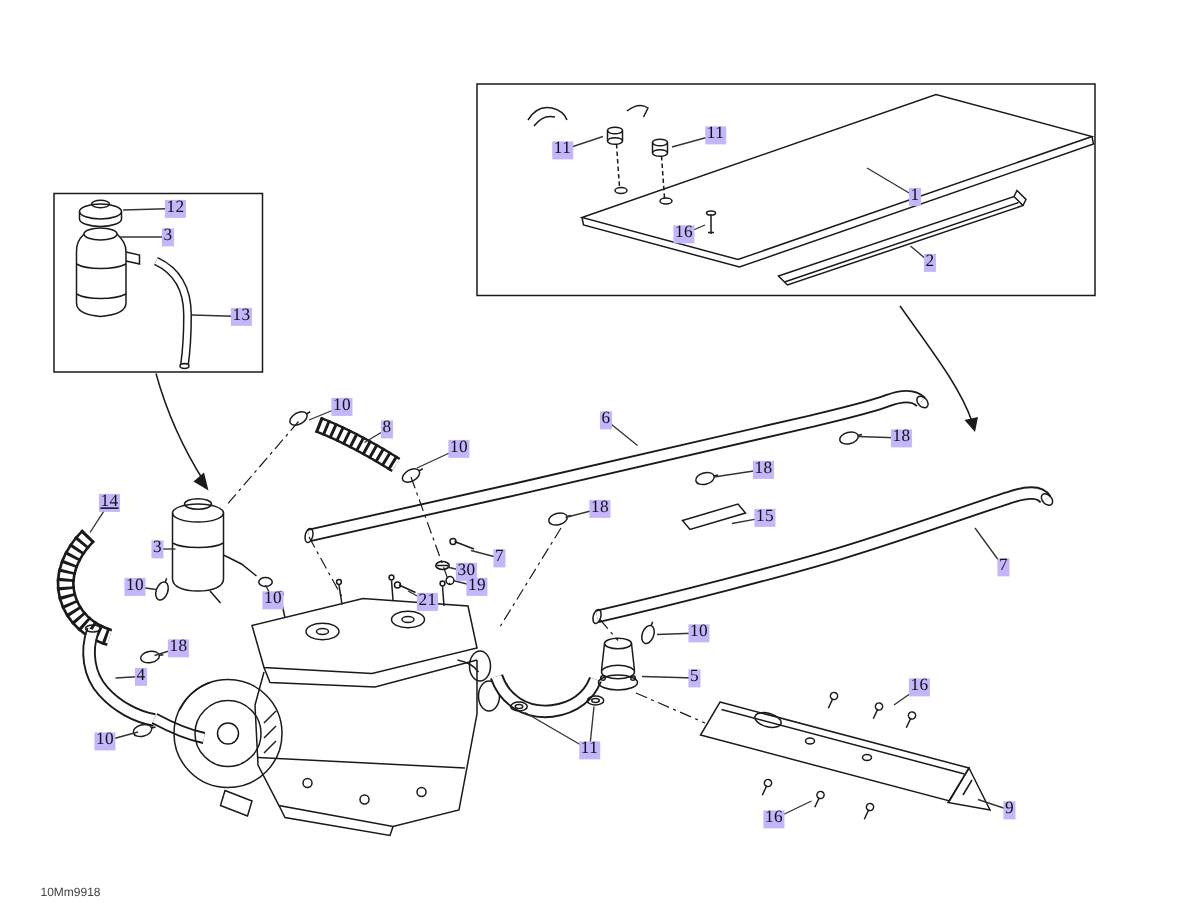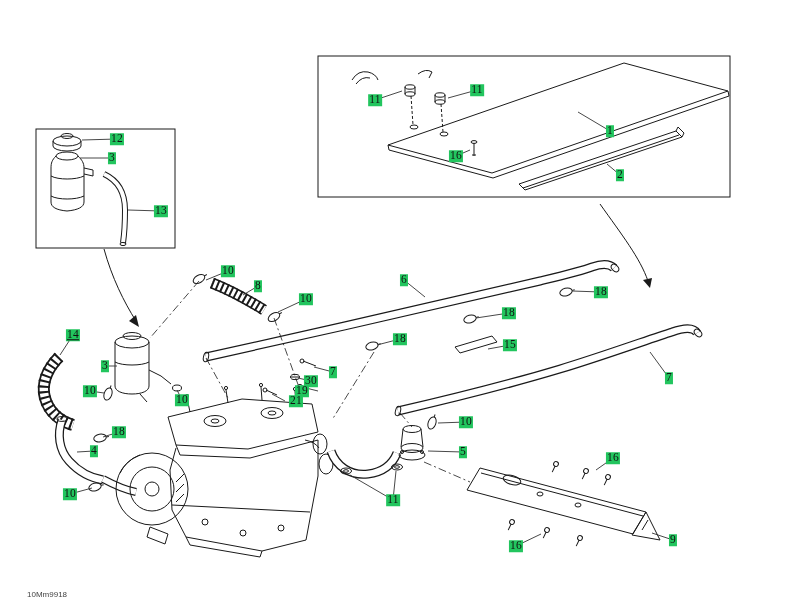--- a/index.html
+++ b/index.html
@@ -1,21 +1,21 @@
 <!DOCTYPE html>
 <html><head>
 <meta charset="utf-8">
 <style>
   html,body{margin:0;padding:0;background:#fff}
   .stage{position:relative;width:800px;height:616px;background:#fff;overflow:hidden;
          font-family:"Liberation Serif",serif}
   #art{position:absolute;left:0;top:0;z-index:1}
   #callout-layer{position:absolute;left:0;top:0;width:800px;height:616px;z-index:2;pointer-events:none}
   .callout{position:absolute;transform:translate(-50%,-50%);font-size:11.5px;font-weight:400;
-           color:#111;background:#22c55e;padding:0 1px;line-height:1;letter-spacing:.3px}
+           color:#111;background:#c4b5fd;padding:0 1px;line-height:1;letter-spacing:.3px}
   .partcode{position:absolute;left:27px;bottom:17px;font-size:8px;color:#444;
             font-family:Liberation Sans, sans-serif;z-index:2}
 </style>
 </head>
 <body>
 
 <div class="stage">
 
 <svg id="art" width="800" height="616" viewBox="0 0 800 616">
   <defs>
@@ -293,22 +293,22 @@
       <span class="callout" style="left: 509px; top: 313px;">18</span>
       <span class="callout" style="left: 400px; top: 339px;">18</span>
       <span class="callout" style="left: 510px; top: 345px;">15</span>
       <span class="callout" style="left: 669px; top: 378px;">7</span>
       <span class="callout" style="left: 73px; top: 335px; text-decoration: underline;">14</span>
       <span class="callout" style="left: 105px; top: 366px;">3</span>
       <span class="callout" style="left: 90px; top: 391px;">10</span>
       <span class="callout" style="left: 182px; top: 400px;">10</span>
       <span class="callout" style="left: 333px; top: 372px;">7</span>
       <span class="callout" style="left: 311px; top: 381px;">30</span>
-      <span class="callout" style="left: 302px; top: 391px;">19</span>
-      <span class="callout" style="left: 296px; top: 401px;">21</span>
+      <span class="callout" style="left: 318px; top: 391px;">19</span>
+      <span class="callout" style="left: 285px; top: 401px;">21</span>
       <span class="callout" style="left: 119px; top: 432px;">18</span>
       <span class="callout" style="left: 94px; top: 451px;">4</span>
       <span class="callout" style="left: 70px; top: 494px;">10</span>
       <span class="callout" style="left: 466px; top: 422px;">10</span>
       <span class="callout" style="left: 463px; top: 452px;">5</span>
       <span class="callout" style="left: 393px; top: 500px;">11</span>
       <span class="callout" style="left: 613px; top: 458px;">16</span>
       <span class="callout" style="left: 673px; top: 540px;">9</span>
       <span class="callout" style="left: 516px; top: 546px;">16</span>
     </div>

